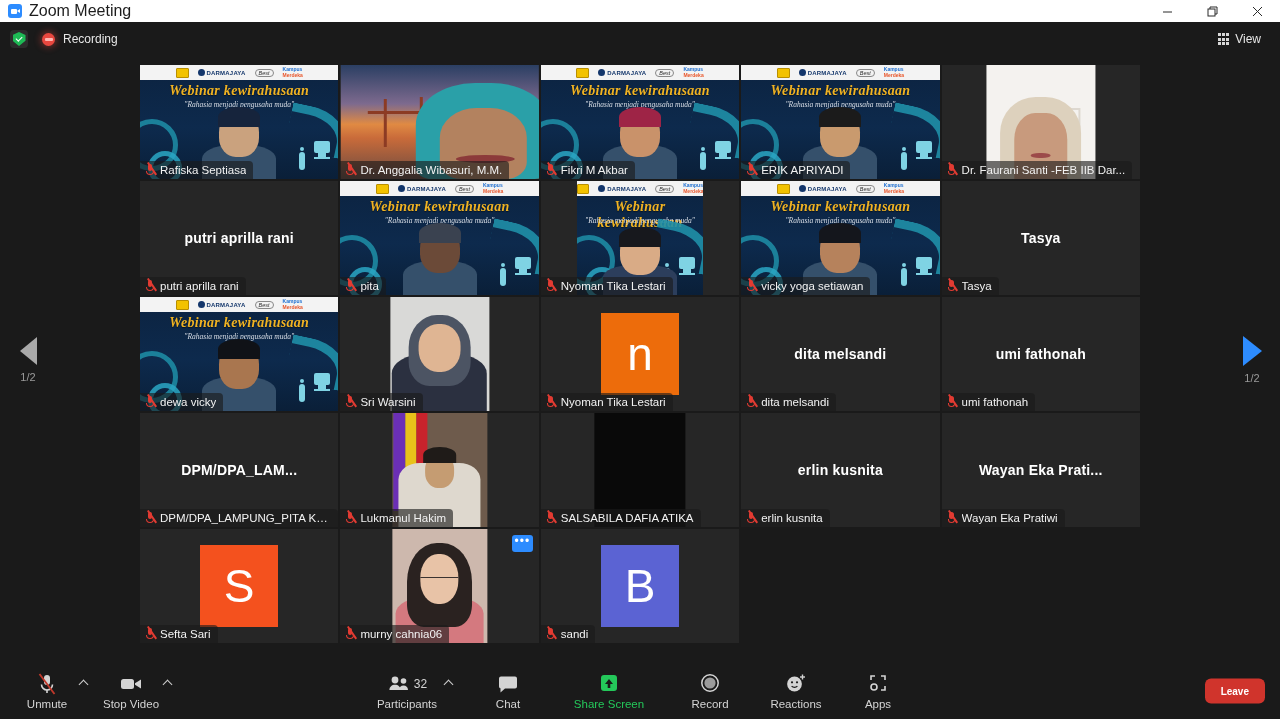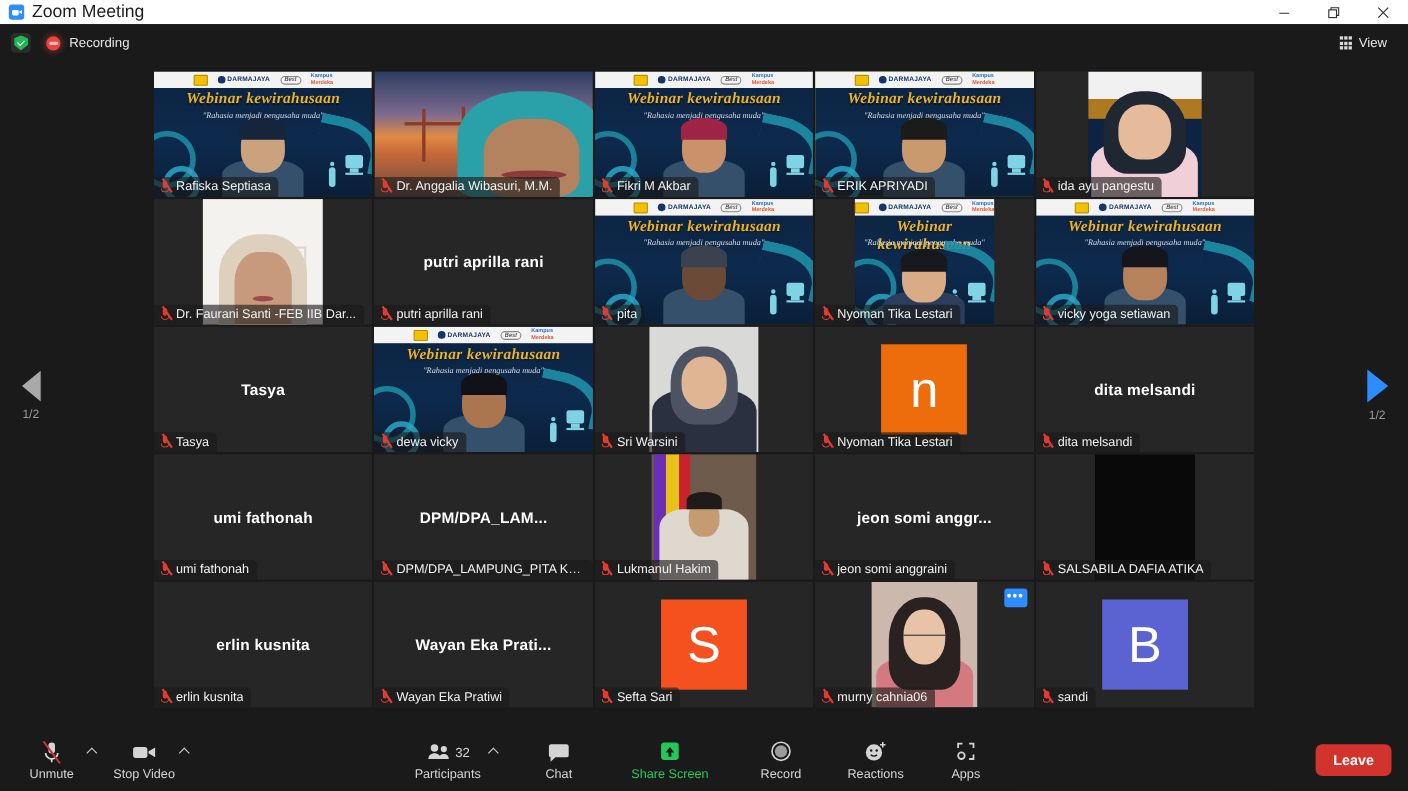--- a/index.html
+++ b/index.html
@@ -235,21 +235,21 @@
     content: ""; width: 6px; height: 6px; border-left: 1.6px solid #cfcfcf;
     border-top: 1.6px solid #cfcfcf; transform: rotate(45deg);
   }
   .ico { height: 22px; display: flex; align-items: flex-end; }
   .center-group {
     position: absolute; left: 50%; transform: translateX(-50%);
     display: flex; align-items: center;
   }
   .leave-btn {
     position: absolute; right: 15px; top: 50%; transform: translateY(-50%);
-    background: #d0342c; color: #fff; font-size: 13px; font-weight: bold;
+    background: #d0342c; color: #fff; font-size: 10px; font-weight: bold;
     padding: 7px 16px; border-radius: 6px;
   }
   .green { color: #24c85a !important; }
   .pcount { font-size: 12px; color: #d4d4d4; }
 </style>
 </head>
 <body>
 
 <div class="titlebar">
   <div class="tb-icon"></div>
@@ -431,35 +431,20 @@
     </div>
   </div>
     <div class="namelabel">
       <span class="mute-ico">
             <span class="mute-base"></span>
           </span>
       <span class="nametext">ERIK APRIYADI</span>
     </div>
       </div>
       <div class="tile">
-        <div class="portrait" style="width:52%;background:#0e2342;">
-        <div style="position:absolute;left:0;right:0;top:0;height:22%;background:#f0f0f0;"></div>
-        <div style="position:absolute;left:0;right:0;top:22%;height:16%;background:#d88e1a;opacity:.8;"></div>
-        <div style="position:absolute;left:50%;transform:translateX(-50%);bottom:0;width:94%;height:46%;border-radius:40% 40% 0 0;background:#f0cfd6;"></div>
-        <div style="position:absolute;left:50%;transform:translateX(-50%);bottom:18%;width:72%;height:66%;border-radius:46% 46% 30% 30%;background:#1f2733;"></div>
-        <div style="position:absolute;left:50%;transform:translateX(-50%);bottom:30%;width:46%;height:44%;border-radius:44%;background:#e6bb9b;"></div>
-      </div>
-    <div class="namelabel">
-      <span class="mute-ico">
-            <span class="mute-base"></span>
-          </span>
-      <span class="nametext">ida ayu pangestu</span>
-    </div>
-      </div>
-      <div class="tile">
         <div class="portrait" style="width:55%;background:#f4f2ef;">
         <div style="position:absolute;left:52%;top:38%;width:34%;height:44%;border:2px solid #ddd8d0;"></div>
         <div style="position:absolute;left:50%;transform:translateX(-50%);bottom:0;width:74%;height:72%;border-radius:44% 44% 0 0;background:#ddd1bd;"></div>
         <div style="position:absolute;left:50%;transform:translateX(-50%);bottom:0;width:48%;height:58%;border-radius:40% 40% 0 0;background:#c89a7d;"></div>
         <div style="position:absolute;left:50%;transform:translateX(-50%);bottom:18%;width:18%;height:5%;border-radius:50%;background:#9c4a4a;"></div>
       </div>
     <div class="namelabel">
       <span class="mute-ico">
             <span class="mute-base"></span>
           </span>
@@ -690,29 +675,20 @@
         <div style="position:absolute;left:50%;transform:translateX(-50%);bottom:56%;width:34%;height:14%;border-radius:50% 50% 0 0;background:#1f1b18;"></div>
       </div>
     <div class="namelabel">
       <span class="mute-ico">
             <span class="mute-base"></span>
           </span>
       <span class="nametext">Lukmanul Hakim</span>
     </div>
       </div>
       <div class="tile">
-        <div class="bigname">jeon somi anggr...</div>
-    <div class="namelabel">
-      <span class="mute-ico">
-            <span class="mute-base"></span>
-          </span>
-      <span class="nametext">jeon somi anggraini</span>
-    </div>
-      </div>
-      <div class="tile">
         <div class="portrait" style="width:46%;background:#090909;"></div>
     <div class="namelabel">
       <span class="mute-ico">
             <span class="mute-base"></span>
           </span>
       <span class="nametext">SALSABILA DAFIA ATIKA</span>
     </div>
       </div>
       <div class="tile">
         <div class="bigname">erlin kusnita</div>

